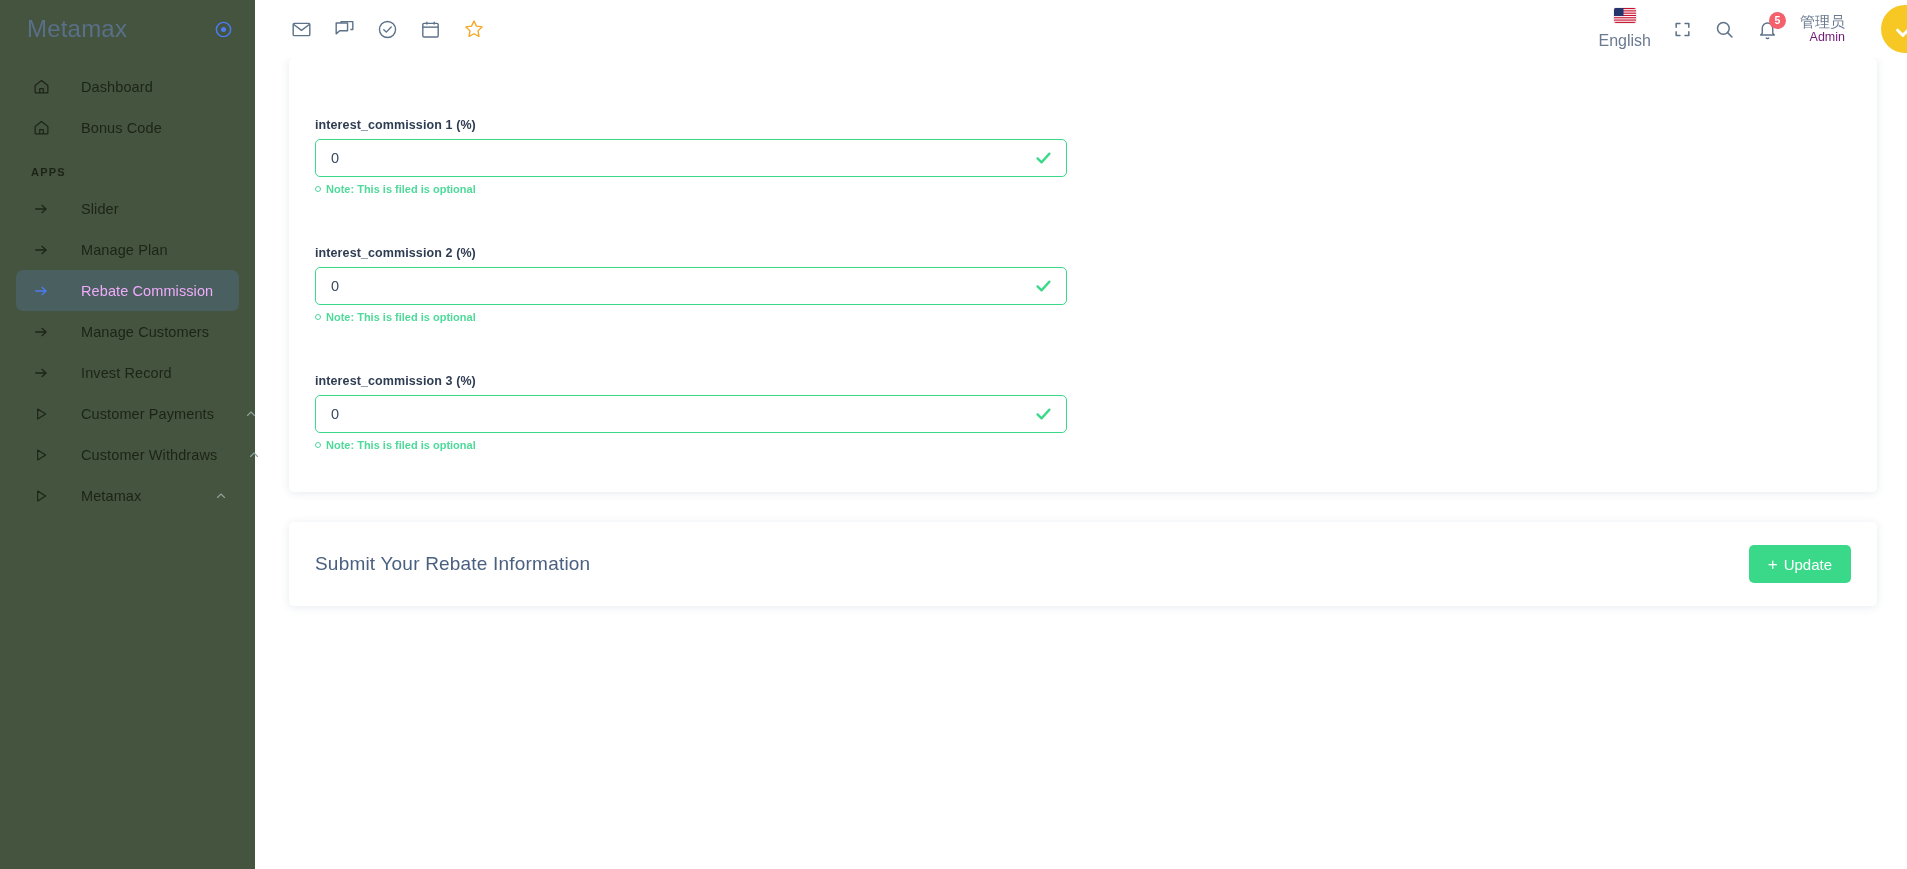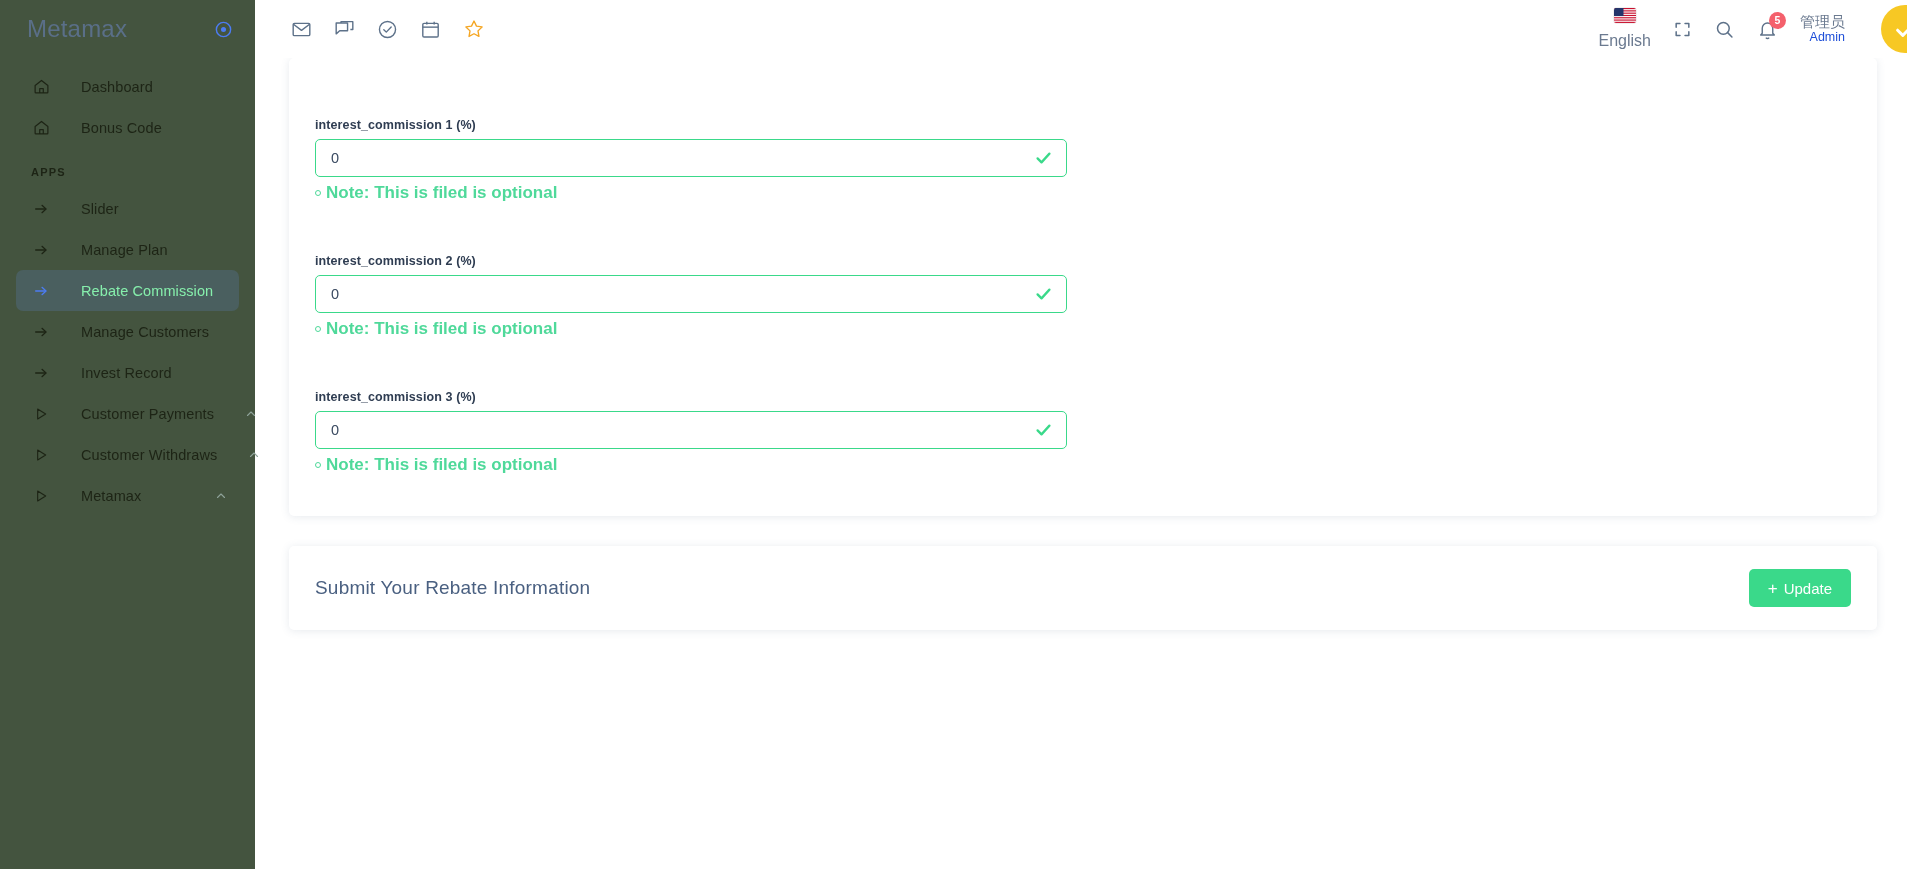--- a/index.html
+++ b/index.html
@@ -43,21 +43,21 @@
   .nav-item .ico {
     width: 18px; height: 18px;
     display: flex; align-items: center; justify-content: center;
     flex: 0 0 18px;
   }
   .nav-item .lbl {
     font-size: 14.5px; color: #1d2415;
     letter-spacing: .1px; white-space: nowrap;
   }
   .nav-item.active { background: #4a5f5f; }
-  .nav-item.active .lbl { color: #86efac; }
+  .nav-item.active .lbl { color: #f0abfc; }
   .nav-item .chev { margin-left: auto; margin-right: 12px; display:flex; }
   .section-label {
     font-size: 11px; font-weight: 700;
     color: #1d2415; letter-spacing: 1.2px;
     padding: 18px 0 10px 31px;
   }
 
   
   .main {
     flex: 1; height: 869px;
@@ -90,21 +90,21 @@
   .badge {
     position: absolute; top: -7px; right: -8px;
     min-width: 17px; height: 17px; border-radius: 50%;
     background: #f4606c; color: #fff;
     font-size: 10.5px; font-weight: 700;
     display: flex; align-items: center; justify-content: center;
     padding: 0 4px;
   }
   .user-block { text-align: right; line-height: 1.15; cursor: pointer; }
   .user-name { font-size: 15px; color: #6b7a90; }
-  .user-role { font-size: 12.5px; color: #1d4ed8; }
+  .user-role { font-size: 12.5px; color: #701a75; }
   .avatar {
     width: 48px; height: 48px; border-radius: 50%;
     background: #f7c824;
     display: flex; align-items: center; justify-content: center;
     margin-left: 14px; margin-right: -22px;
     flex: 0 0 48px; cursor: pointer;
   }
 
   .content { padding: 0 30px 0 34px; flex: 1; overflow: hidden; }
 
@@ -139,21 +139,21 @@
     font-size: 14.5px; color: #3a4a61;
   }
   .tick {
     position: absolute; right: 14px; top: 50%;
     transform: translateY(-50%);
     display: flex; align-items: center;
   }
   .note {
     display: flex; align-items: center; gap: 5px;
     margin-top: 6px; margin-bottom: 11px;
-    font-size: 17px; color: #4fd99a; font-weight: 600;
+    font-size: 11px; color: #4fd99a; font-weight: 600;
   }
   .note-dot {
     width: 6px; height: 6px; border-radius: 50%;
     border: 1.4px solid #4fd99a; flex: 0 0 6px;
   }
 
   .card-2 {
     margin-top: 30px;
     padding: 22px 26px;
     display: flex; align-items: center; justify-content: space-between;

